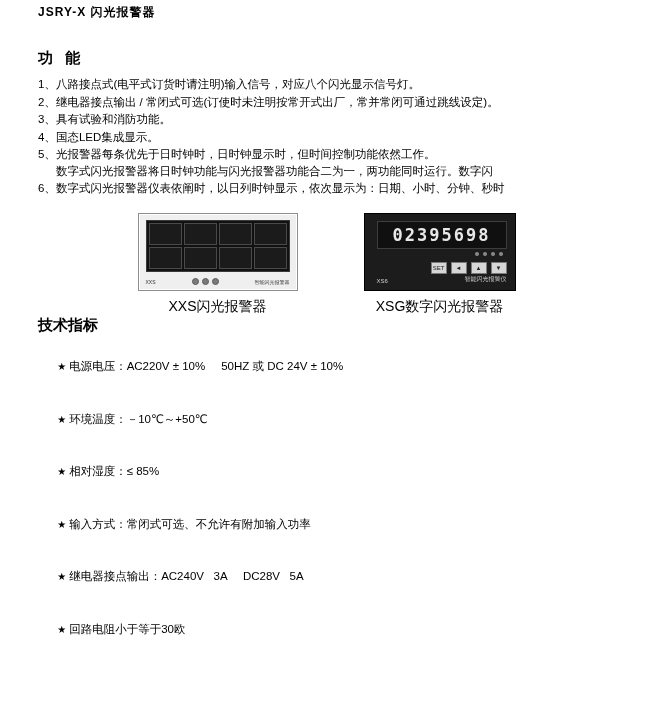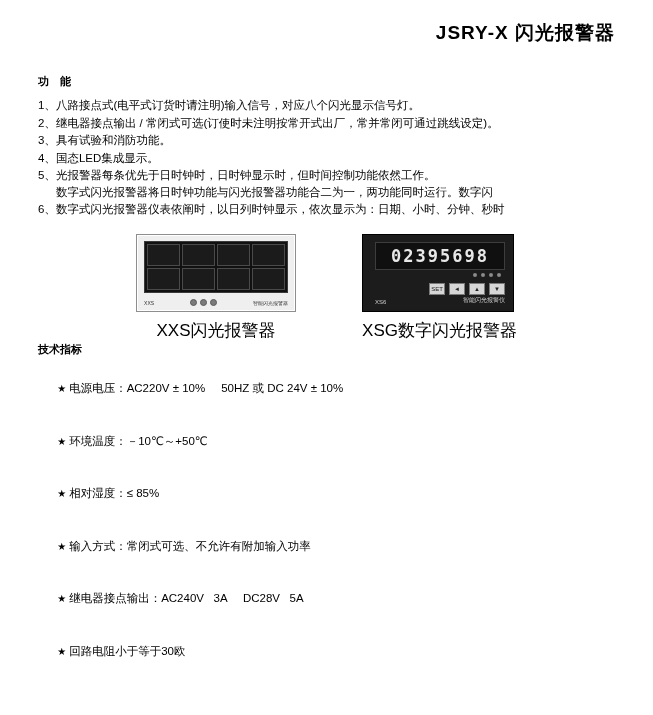--- a/index.html
+++ b/index.html
@@ -16,30 +16,30 @@
     position: relative;
   }
   .page {
     position: relative;
     width: 653px;
     height: 715px;
     box-sizing: border-box;
     padding: 0 38px;
   }
   .doc-title {
-    text-align: right;
-    font-size: 19px;
+    text-align: left;
+    font-size: 12px;
     font-weight: bold;
     letter-spacing: 1px;
-    margin-top: 20px;
+    margin-top: 4px;
     margin-bottom: 0;
     font-family: "Liberation Sans", "DejaVu Sans", sans-serif;
   }
   .section-head {
-    font-size: 11px;
+    font-size: 15px;
     font-weight: bold;
     font-family: "Liberation Sans", "DejaVu Sans", sans-serif;
     letter-spacing: 4px;
   }
   .section-head.tight {
     letter-spacing: 0px;
   }
   .func-head {
     margin-top: 28px;
     margin-bottom: 8px;
@@ -68,21 +68,21 @@
     margin-top: 16px;
     display: flex;
     justify-content: center;
     gap: 66px;
     align-items: flex-start;
   }
   .device {
     text-align: center;
   }
   .device-caption {
-    font-size: 17px;
+    font-size: 14px;
     font-family: "Liberation Sans", "DejaVu Sans", sans-serif;
     margin-top: 7px;
   }
   
   .xxs-panel {
     width: 160px;
     height: 78px;
     background: #efefef;
     border: 1px solid #8e8e8e;
     box-shadow: inset 0 0 0 1px #ffffff;

